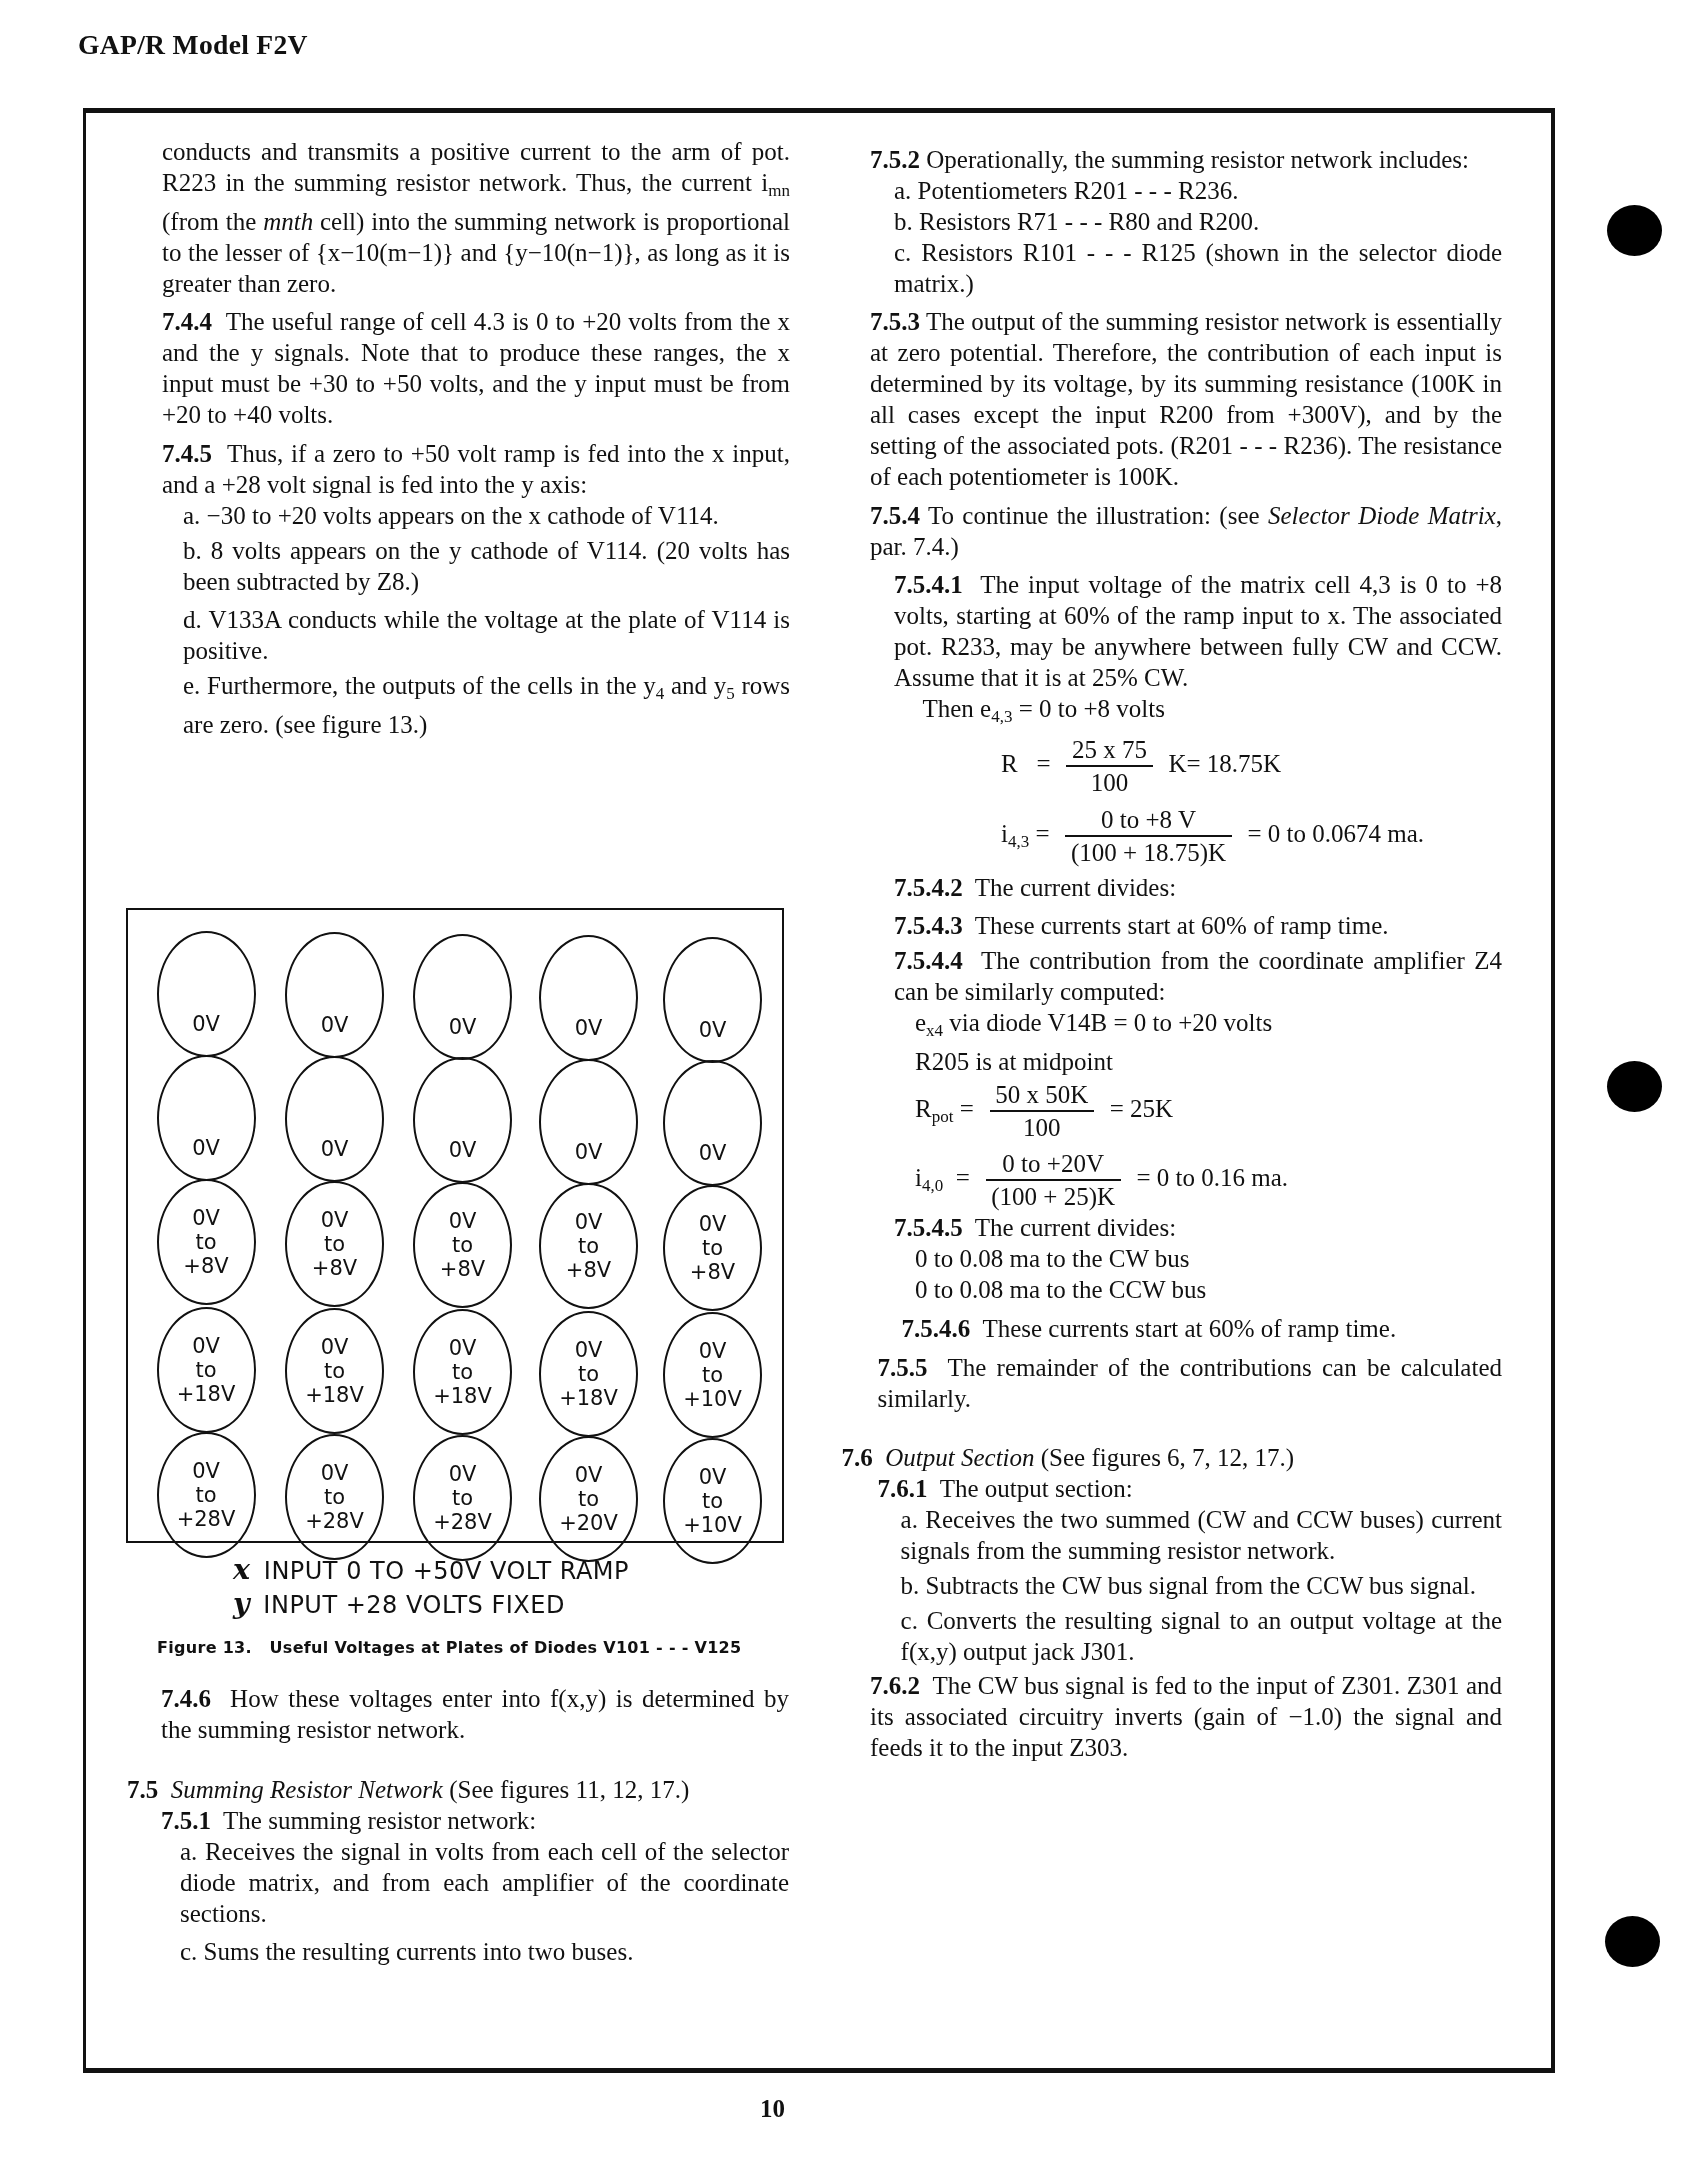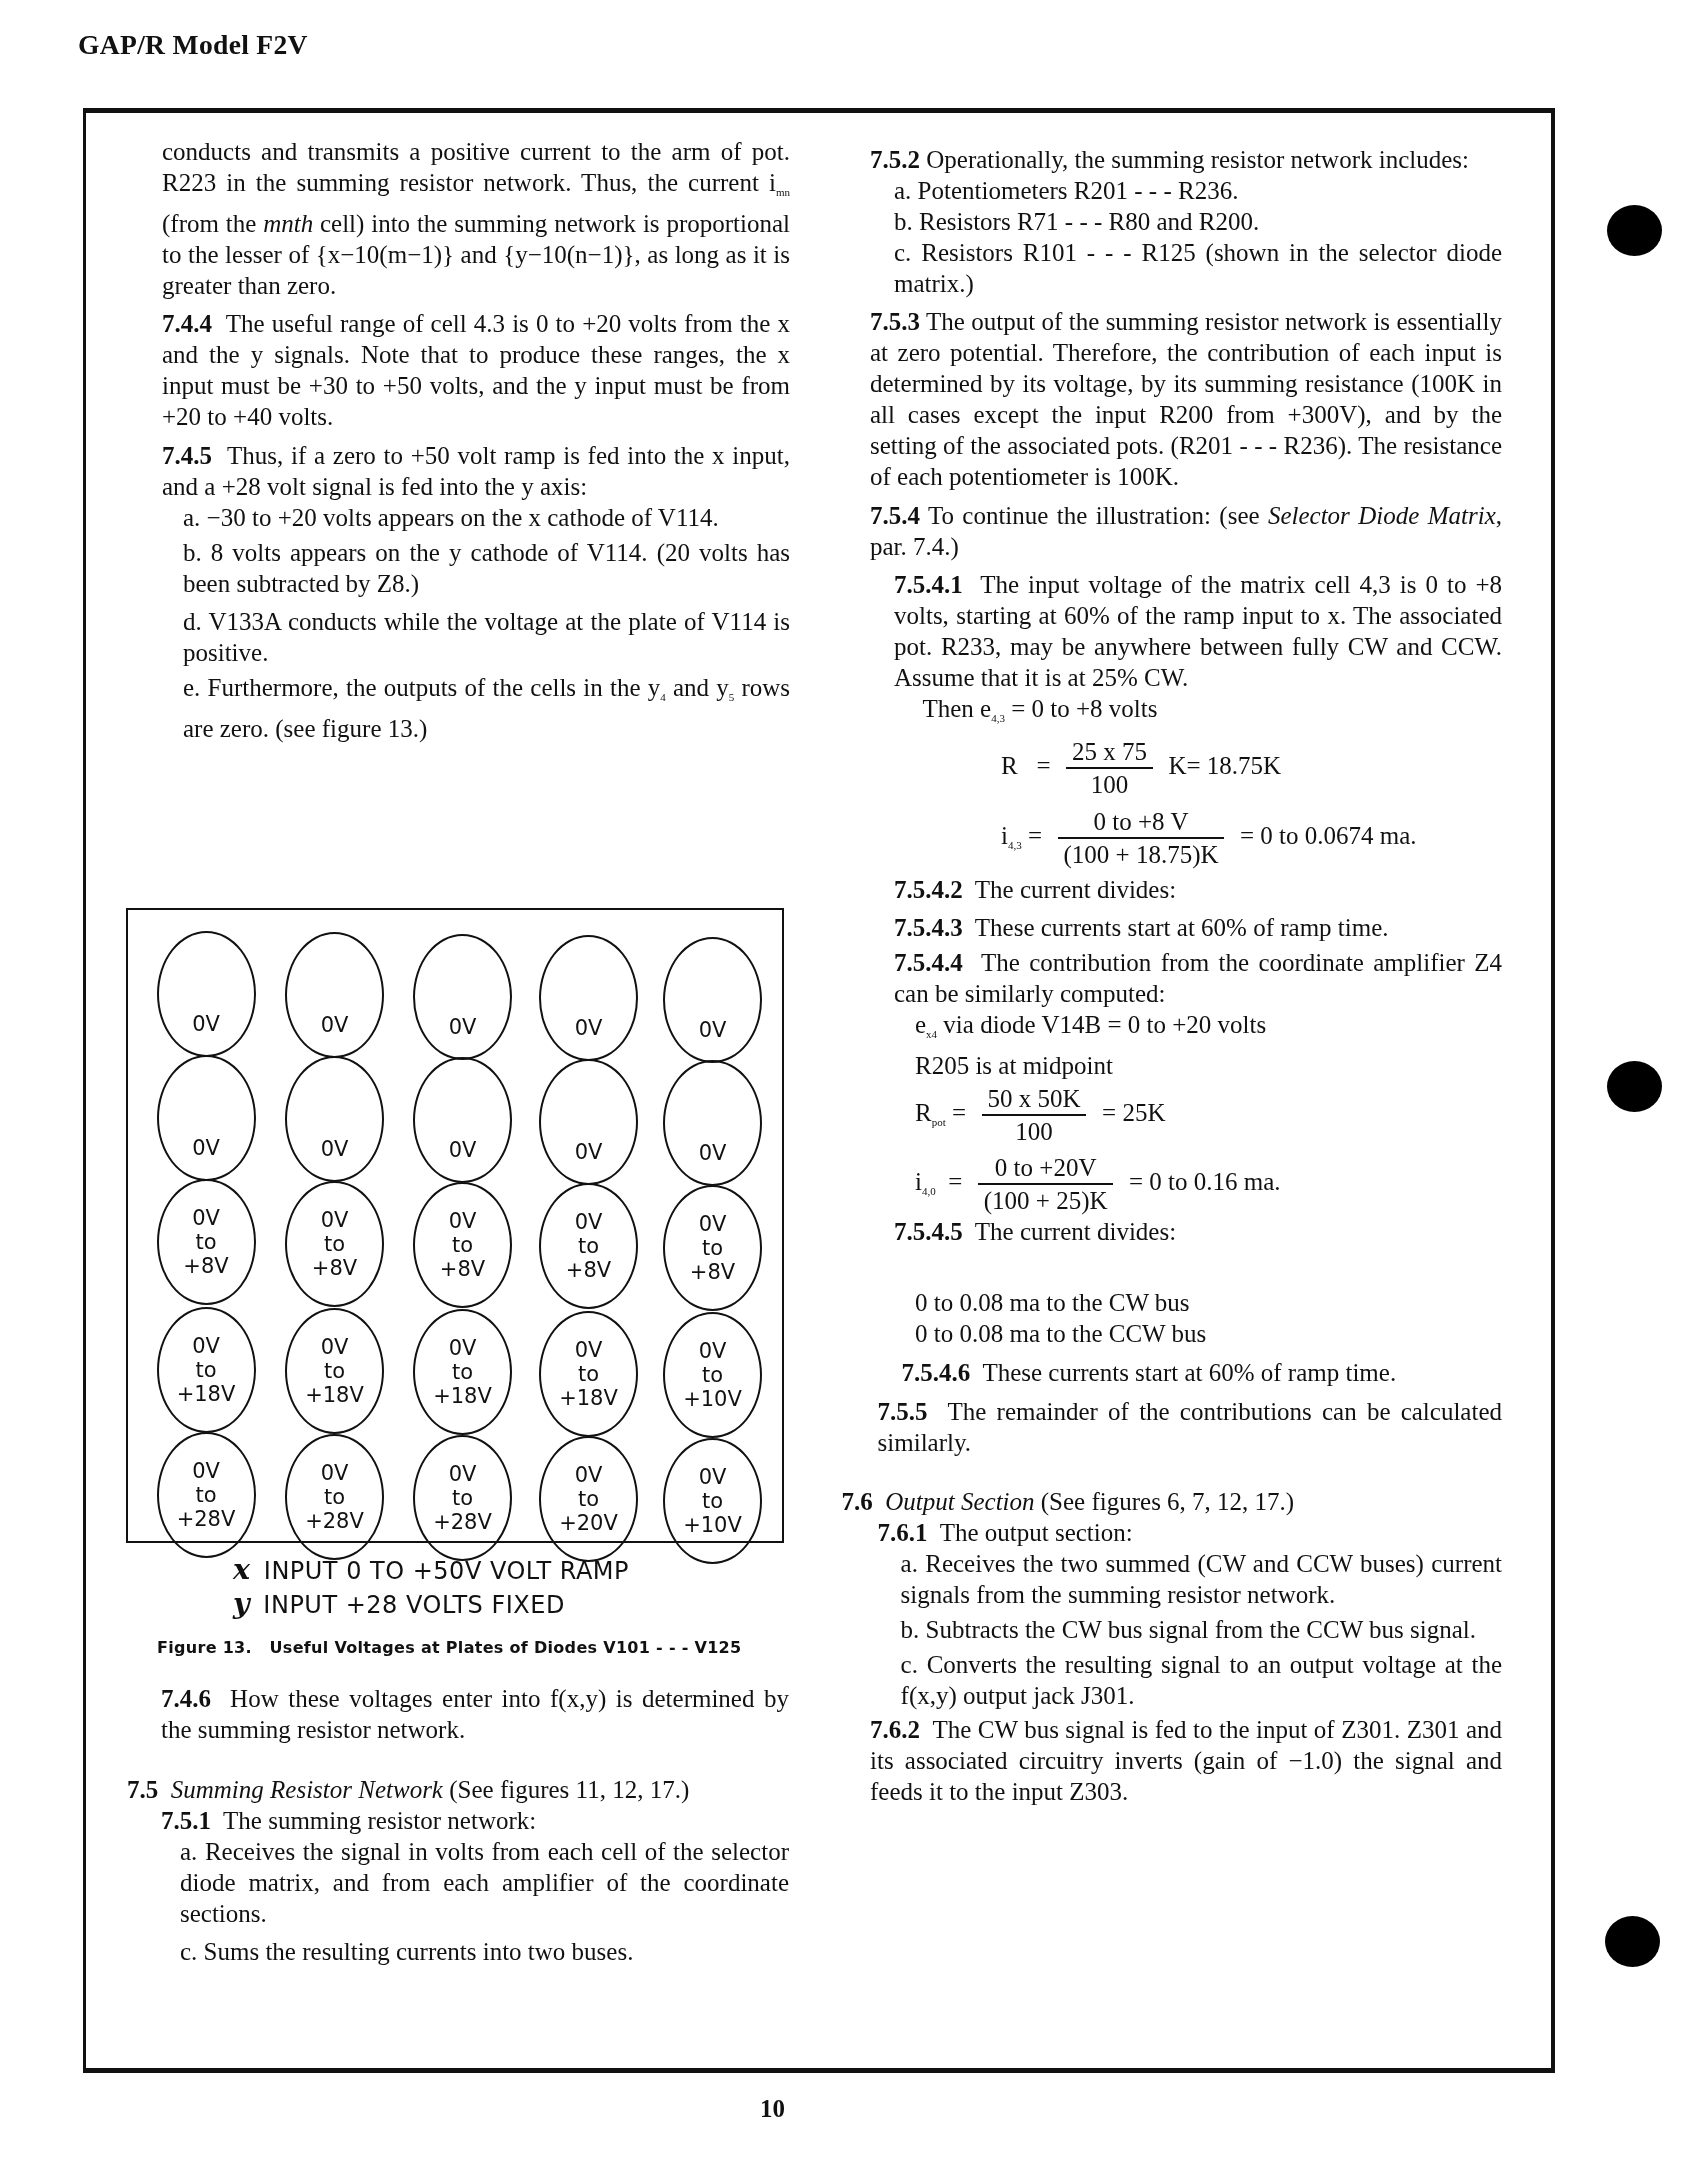--- a/index.html
+++ b/index.html
@@ -10,21 +10,21 @@
   .page-border { left: 83px; top: 108px; width: 1472px; height: 1965px;
                  border-left: 3.8px solid #111; border-right: 4.8px solid #111;
                  border-top: 5.7px solid #111; border-bottom: 5.7px solid #111; box-sizing: border-box; }
   .punch-hole { width: 55px; height: 51px; border-radius: 50%; background: #000; }
   .col { font-size: 25px; line-height: 31px; }
   .col p { margin: 0; text-align: justify; text-align-last: left; }
   .num { font-weight: bold; }
   .ital { font-style: italic; }
   .gap { height: 7.6px; }
   .gapl { height: 28.5px; }
-  .sub { font-size: 11px; vertical-align: -4.8px; }
+  .sub { font-size: 17px; vertical-align: -4.8px; }
   
   .fig-box { left: 126px; top: 908px; width: 658px; height: 635px; border: 2.9px solid #111; box-sizing: border-box; }
   .cell { position: absolute; width: 99px; height: 126px; border: 2.9px solid #111; border-radius: 50%;
           box-sizing: border-box; font-family: "DejaVu Sans", sans-serif; font-size: 21px; line-height: 24px;
           text-align: center; display: flex; flex-direction: column; justify-content: center; align-items: center; }
   .cell.single { justify-content: flex-end; padding-bottom: 19px; }
   .cap-line { font-family: "DejaVu Sans", sans-serif; font-size: 24px; letter-spacing: 0.5px; }
   .cap-var { font-family: "DejaVu Serif", serif; font-style: italic; font-weight: bold; font-size: 28.5px; margin-right: 13.3px; }
   .fig-title { font-family: "DejaVu Sans", sans-serif; font-weight: bold; font-size: 16px; letter-spacing: 0.3px; }
   .frac { display: inline-block; vertical-align: middle; text-align: center; margin: 0 9.5px; }
@@ -236,21 +236,21 @@
         <span class="frac"><span class="top">50 x 50K</span><span class="bot">100</span></span>
         <span>= 25K</span>
       </div>
       <div style="margin-top:5.7px;">
         <span>i</span><span class="sub">4,0</span><span style="white-space:pre;">  =</span>
         <span class="frac"><span class="top">0 to +20V</span><span class="bot">(100 + 25)K</span></span>
         <span>= 0 to 0.16 ma.</span>
       </div>
     </div>
     <p><span class="num">7.5.4.5</span>&nbsp; <span>The current divides:</span></p>
-    <div style="padding-left:21px;margin-top:40px;">
+    <div style="padding-left:21px;">
       <p>0 to 0.08 ma to the CW bus</p>
       <p>0 to 0.08 ma to the CCW bus</p>
     </div>
     <div class="gap"></div>
     <p style="padding-left:7.6px;"><span class="num">7.5.4.6</span>&nbsp; <span>These currents start at 60% of ramp time.</span></p>
   </div>
   <div class="gap"></div>
   <div style="padding-left:7.6px;">
     <p><span class="num">7.5.5</span>&nbsp; <span>The remainder of the contributions can be calculated similarly.</span></p>
   </div>

